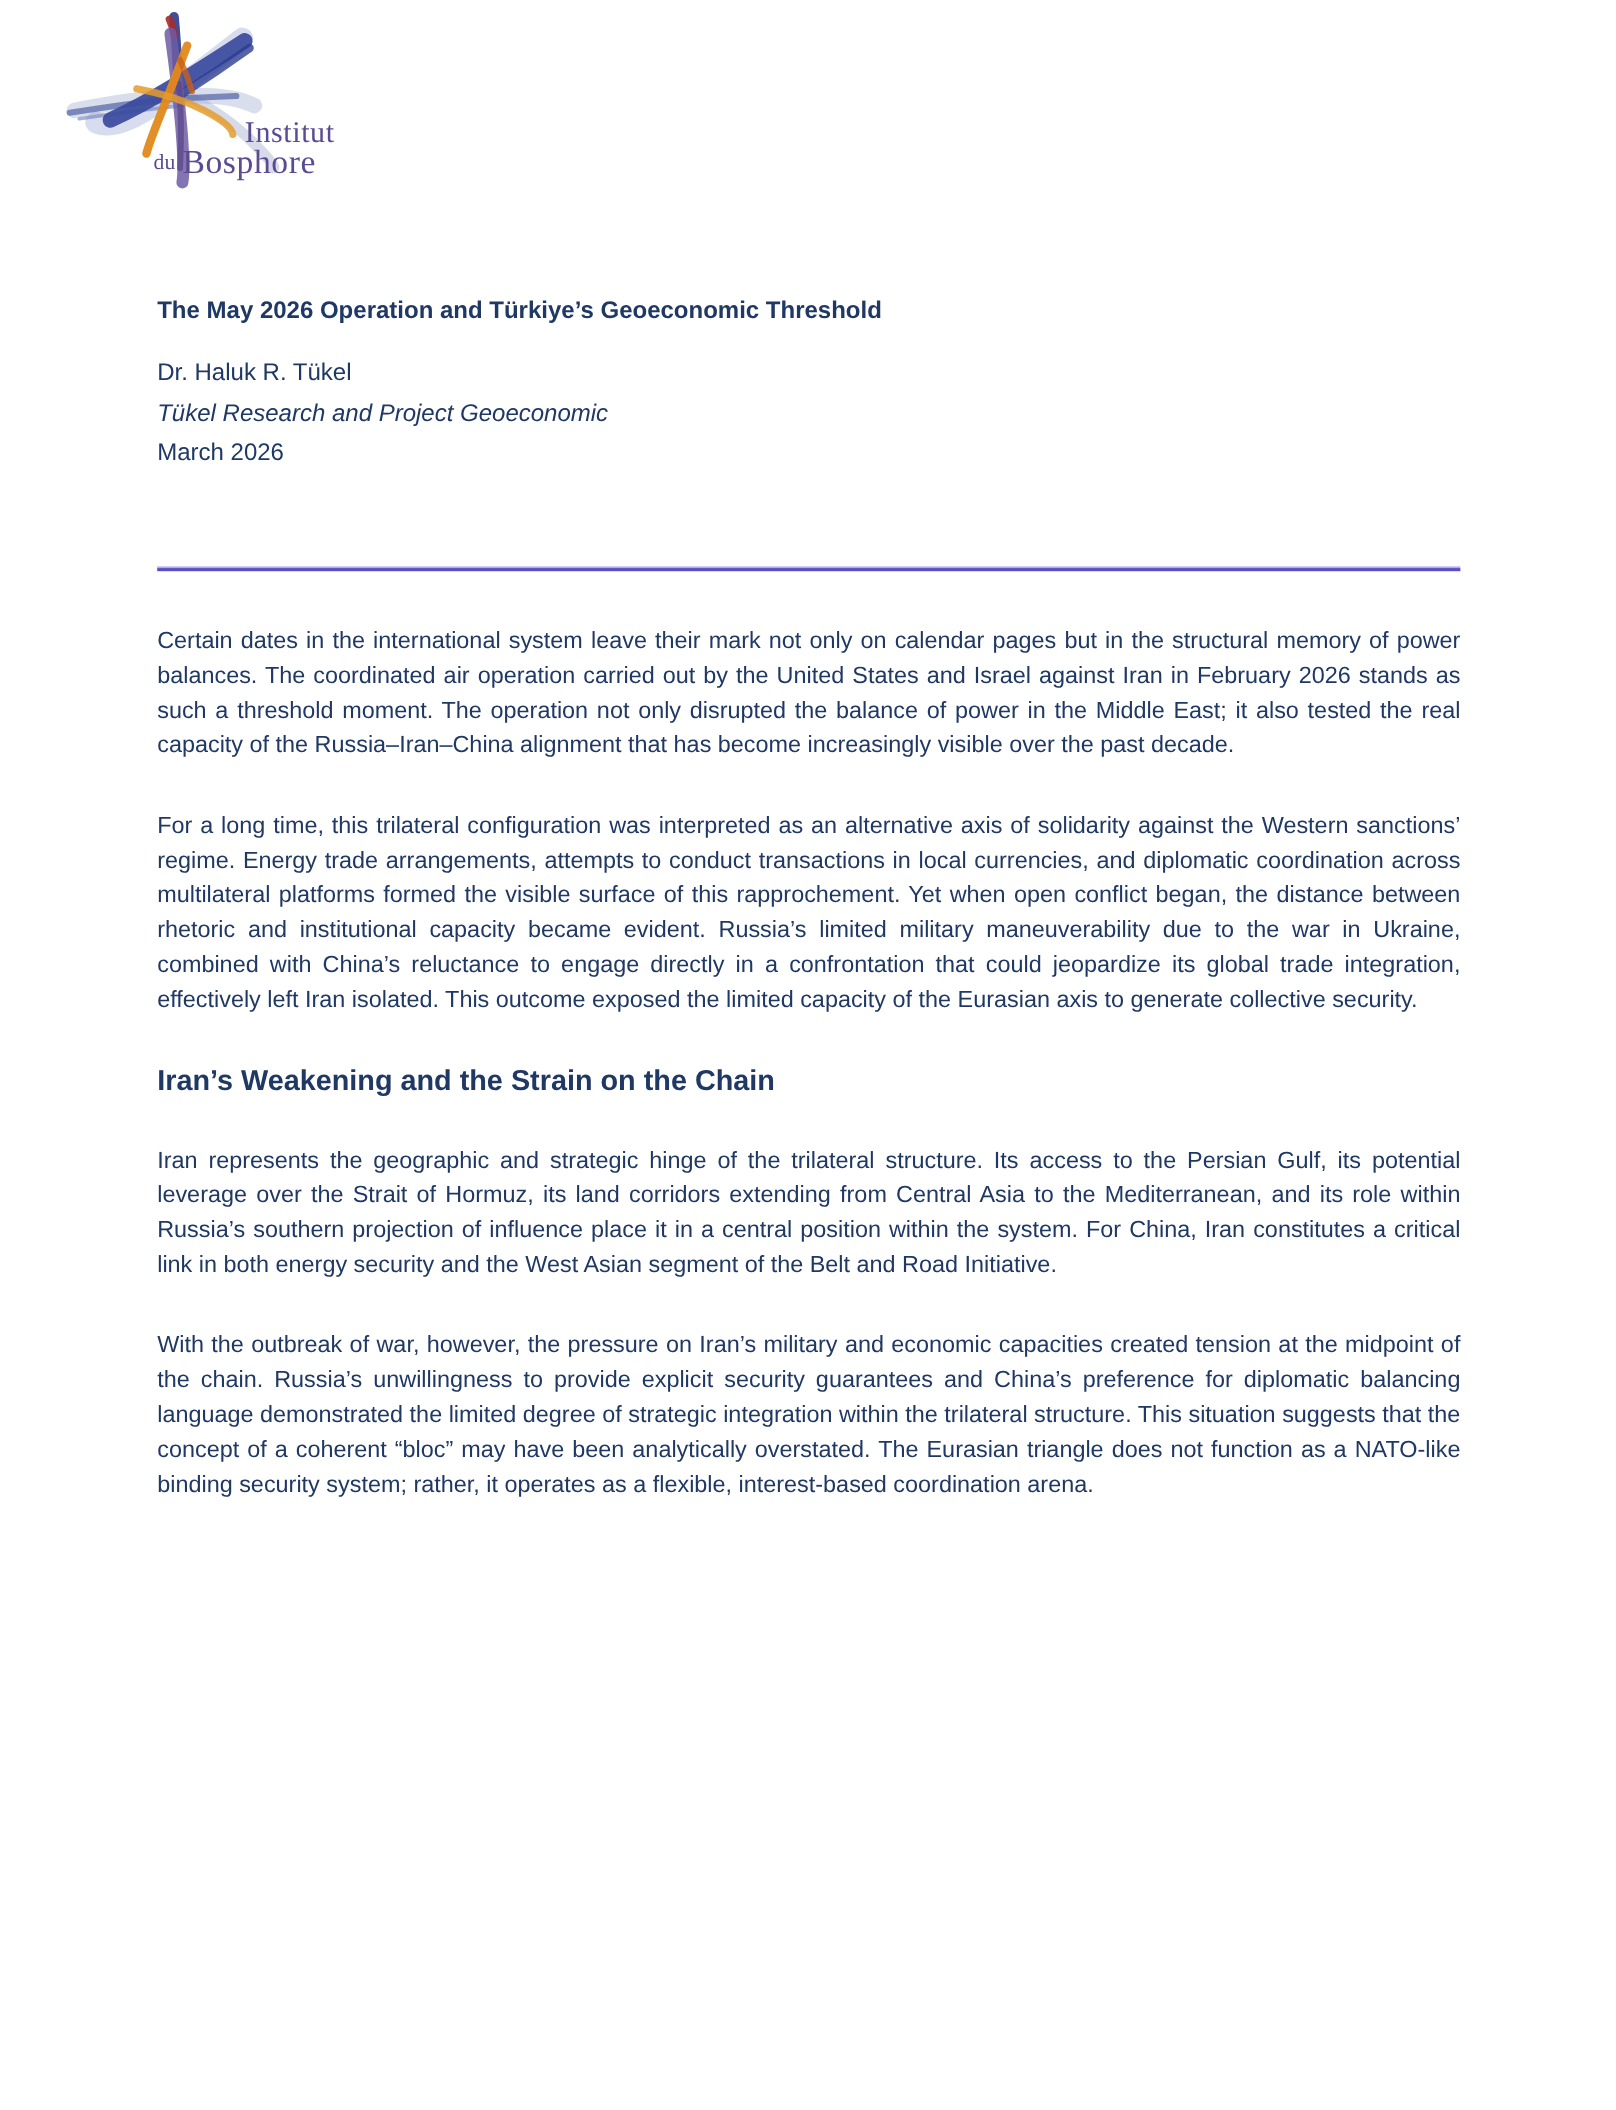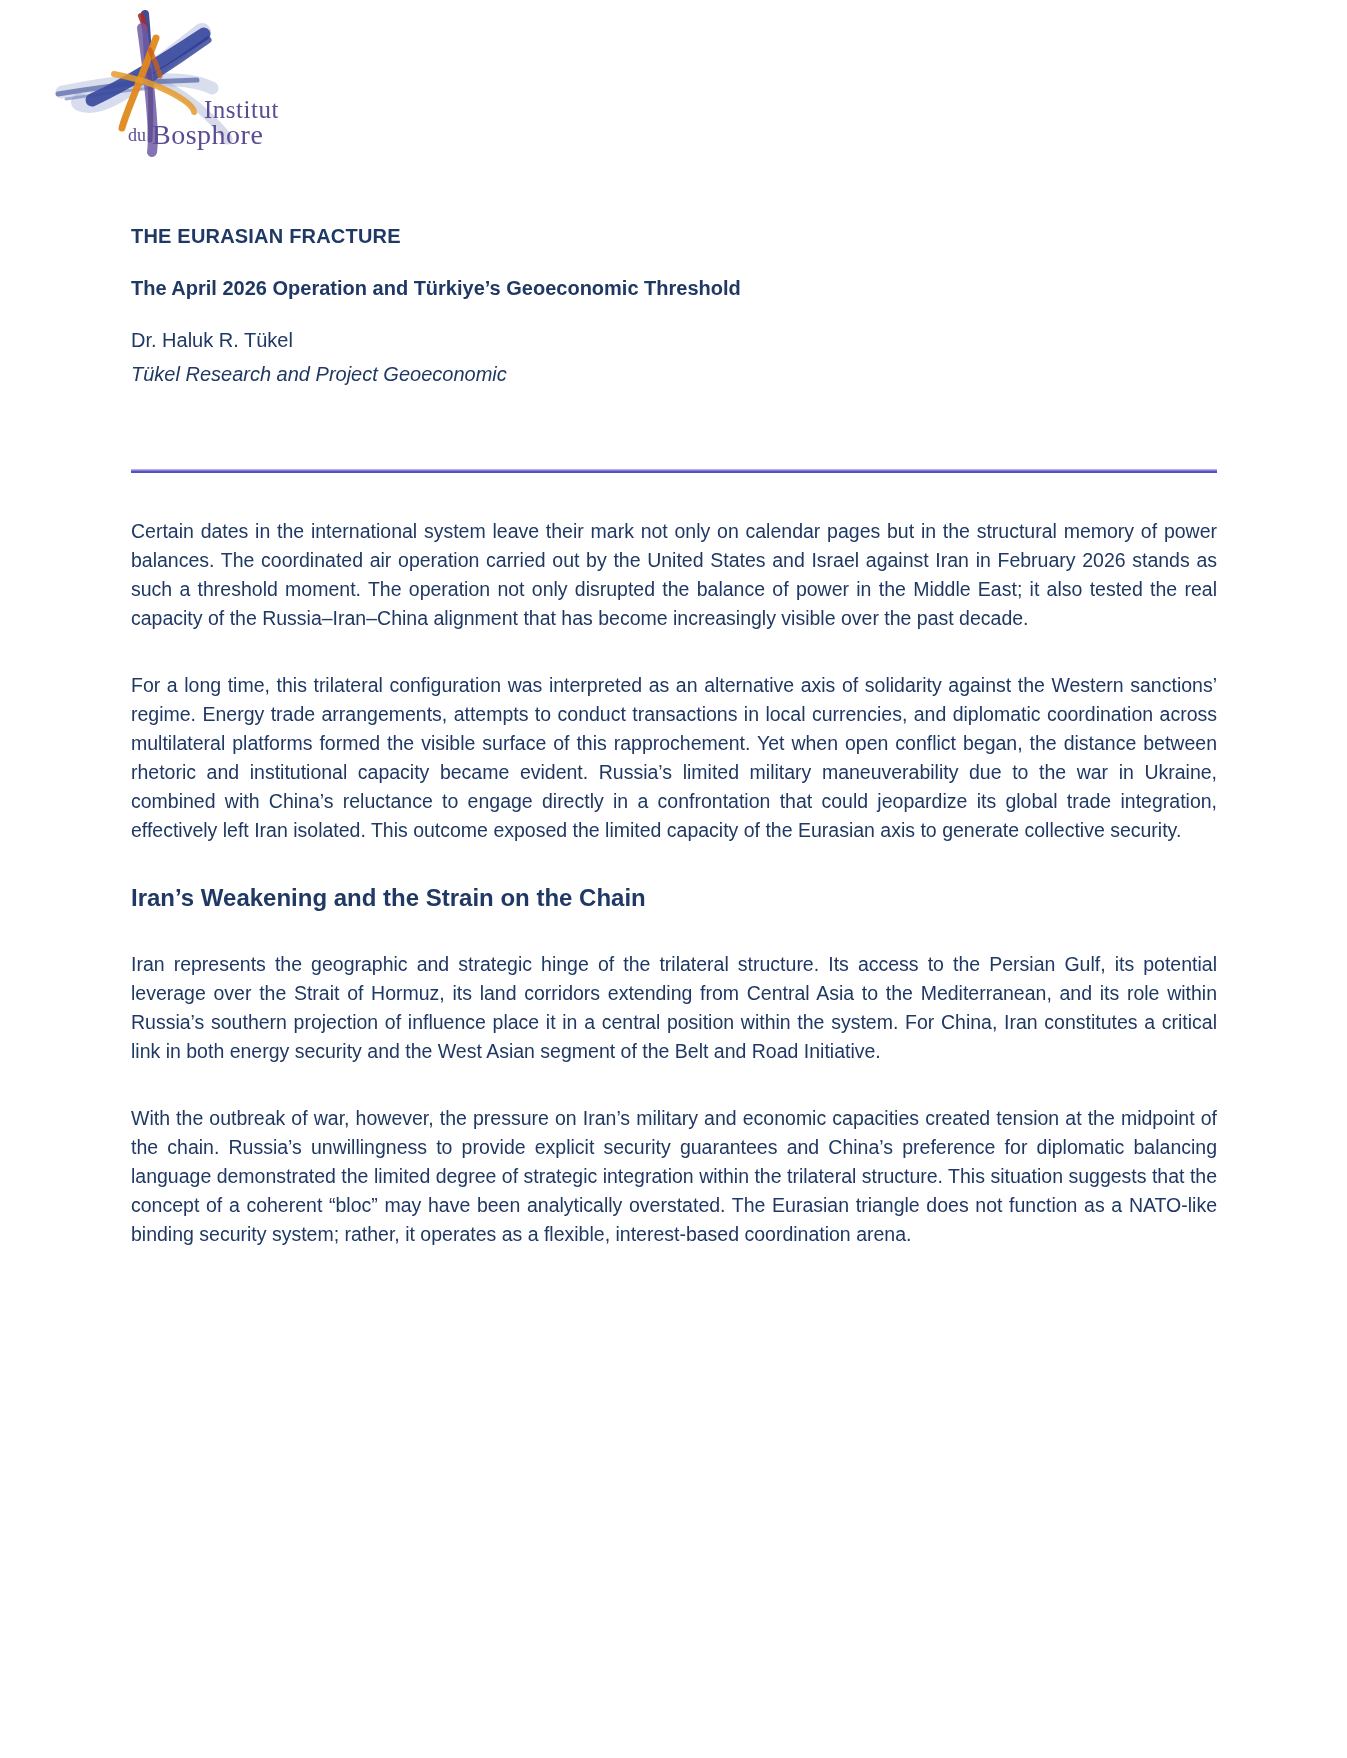--- a/index.html
+++ b/index.html
@@ -101,27 +101,27 @@
       <path d="M98 50 Q 104 62, 108 76" stroke="#c8601a" stroke-width="5" fill="none" stroke-linecap="round" opacity="0.8"></path>
 
       <text class="logo-text" x="152" y="118" font-size="25" letter-spacing="0.5">Institut</text>
       <text class="logo-text" x="76" y="141" font-size="18">du</text>
       <text class="logo-text" x="100" y="144" font-size="28" letter-spacing="0.5">Bosphore</text>
     </svg>
   </div>
 
   <div class="content">
 
-    <div class="title">THE EURASIAN FRACTURE</div>
 
-    <div class="subtitle">The April 2026 Operation and Türkiye’s Geoeconomic Threshold</div>
+    <div class="subtitle">The May 2026 Operation and Türkiye’s Geoeconomic Threshold</div>
 
     <div class="author">Dr. Haluk R. Tükel</div>
     <div class="affil1">Tükel Research and Project Geoeconomic</div>
 
+    <div class="date">March 2026</div>
 
     <hr class="rule">
 
     <div class="para first">Certain dates in the international system leave their mark not only on calendar pages but in the structural memory of power balances. The coordinated air operation carried out by the United States and Israel against Iran in February 2026 stands as such a threshold moment. The operation not only disrupted the balance of power in the Middle East; it also tested the real capacity of the Russia–Iran–China alignment that has become increasingly visible over the past decade.</div>
 
     <div class="para">For a long time, this trilateral configuration was interpreted as an alternative axis of solidarity against the Western sanctions’ regime. Energy trade arrangements, attempts to conduct transactions in local currencies, and diplomatic coordination across multilateral platforms formed the visible surface of this rapprochement. Yet when open conflict began, the distance between rhetoric and institutional capacity became evident. Russia’s limited military maneuverability due to the war in Ukraine, combined with China’s reluctance to engage directly in a confrontation that could jeopardize its global trade integration, effectively left Iran isolated. This outcome exposed the limited capacity of the Eurasian axis to generate collective security.</div>
 
 
     <div class="section-heading">Iran’s Weakening and the Strain on the Chain</div>
 

